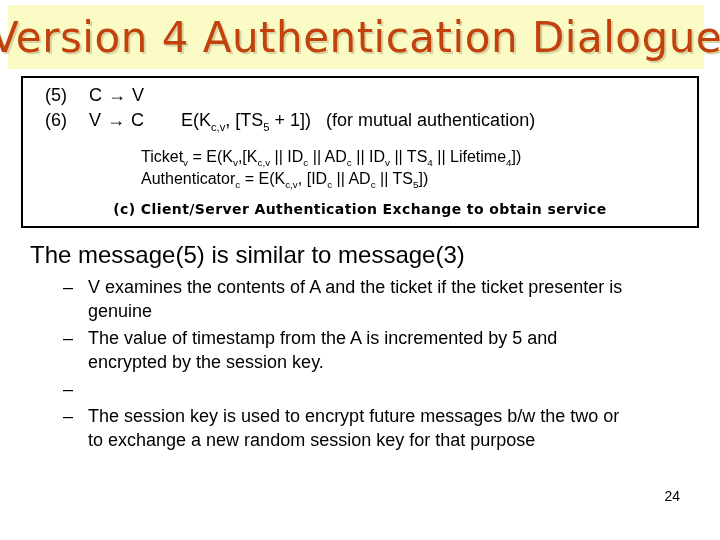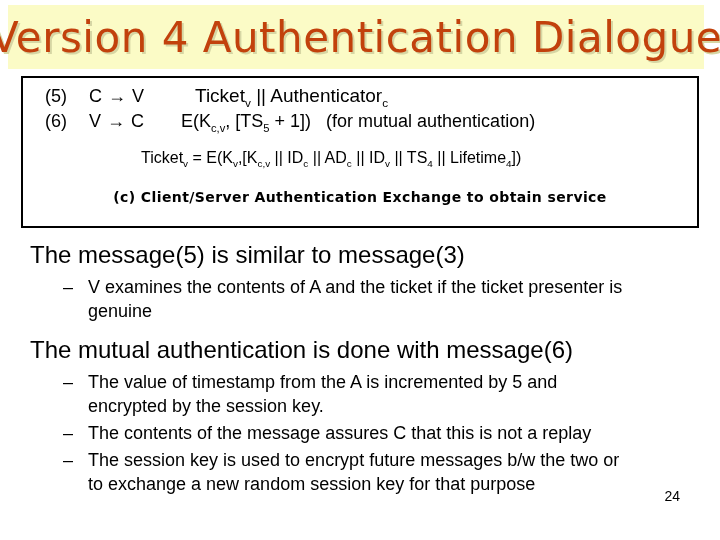--- a/index.html
+++ b/index.html
@@ -25,21 +25,21 @@
   }
   .proto-row{display:flex;align-items:baseline;font-size:18px;line-height:25px;padding-left:22px;}
   .proto-num{width:44px;flex:0 0 44px;}
   .proto-dir{width:92px;flex:0 0 92px;}
   .proto-arrow{font-weight:bold;padding:0 6px;}
   .proto-msg{white-space:nowrap;}
   .proto-msg.shift{margin-left:14px;font-size:19px;}
   sub{font-size:62%;line-height:0;}
   .formulas{margin:13px 16px 0 118px;font-size:16px;line-height:22px;white-space:nowrap;}
   .box-caption{
-    margin-top:20px;text-align:center;font-weight:bold;font-size:14px;
+    margin-top:11px;text-align:center;font-weight:bold;font-size:14px;
     letter-spacing:0.4px;font-family:"DejaVu Sans",sans-serif;
   }
   
   .content{position:absolute;left:20px;top:228px;width:684px;}
   .section-heading{font-size:24px;line-height:28px;margin:13px 0 6px 10px;}
   .bullet{display:flex;margin:0 0 3px 43px;font-size:18px;line-height:24px;}
   .bullet-marker{flex:0 0 25px;}
   .bullet-text{white-space:pre-line;}
   
   .page-number{position:absolute;right:40px;top:488px;font-size:14px;}
@@ -51,57 +51,55 @@
 
   <div class="title-band">
     <div class="title-text">Version 4 Authentication Dialogue</div>
   </div>
 
   <div class="protocol-box">
 
     <div class="proto-row">
       <span class="proto-num">(5)</span>
       <span class="proto-dir"><span>C</span><span class="proto-arrow">→</span><span>V</span></span>
-      <span class="proto-msg shift">Ticket<sub>v</sub> || Authenticator<sub>c</sub></span>
     </div>
 
     <div class="proto-row">
       <span class="proto-num">(6)</span>
       <span class="proto-dir"><span>V</span><span class="proto-arrow">→</span><span>C</span></span>
       <span class="proto-msg">E(K<sub>c,v</sub>, [TS<sub>5</sub> + 1])&nbsp;&nbsp; (for mutual authentication)</span>
     </div>
 
     <div class="formulas">
       <div>Ticket<sub>v</sub> = E(K<sub>v</sub>,[K<sub>c,v</sub> || ID<sub>c</sub> || AD<sub>c</sub> || ID<sub>v</sub> || TS<sub>4</sub> || Lifetime<sub>4</sub>])</div>
+      <div>Authenticator<sub>c</sub> = E(K<sub>c,v</sub>, [ID<sub>c</sub> || AD<sub>c</sub> || TS<sub>5</sub>])</div>
     </div>
 
     <div class="box-caption">(c) Client/Server Authentication Exchange to obtain service</div>
   </div>
 
   <div class="content">
 
     <div>
       <div class="section-heading">The message(5) is similar to message(3)</div>
       <div class="bullet">
         <span class="bullet-marker">–</span>
         <span class="bullet-text">V examines the contents of A and the ticket if the ticket presenter is
 genuine</span>
       </div>
     </div>
 
     <div>
-      <div class="section-heading">The mutual authentication is done with message(6)</div>
       <div class="bullet">
         <span class="bullet-marker">–</span>
         <span class="bullet-text">The value of timestamp from the A is incremented by 5 and
 encrypted by the session key.</span>
       </div>
       <div class="bullet">
         <span class="bullet-marker">–</span>
-        <span class="bullet-text">The contents of the message assures C that this is not a replay</span>
       </div>
       <div class="bullet">
         <span class="bullet-marker">–</span>
         <span class="bullet-text">The session key is used to encrypt future messages b/w the two or
 to exchange a new random session key for that purpose</span>
       </div>
     </div>
 
   </div>
 

